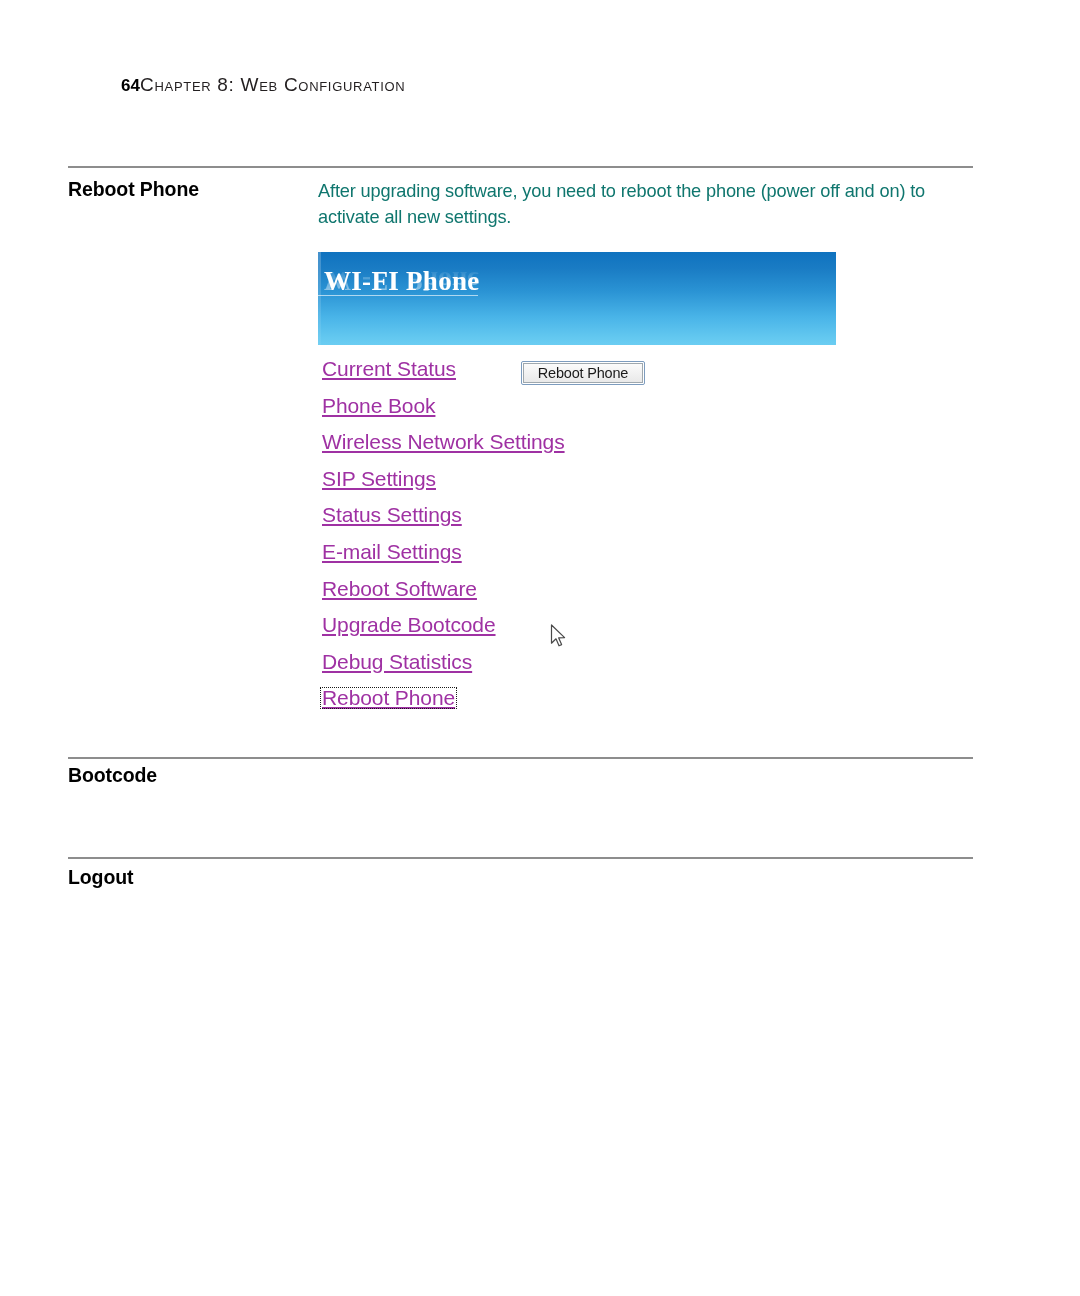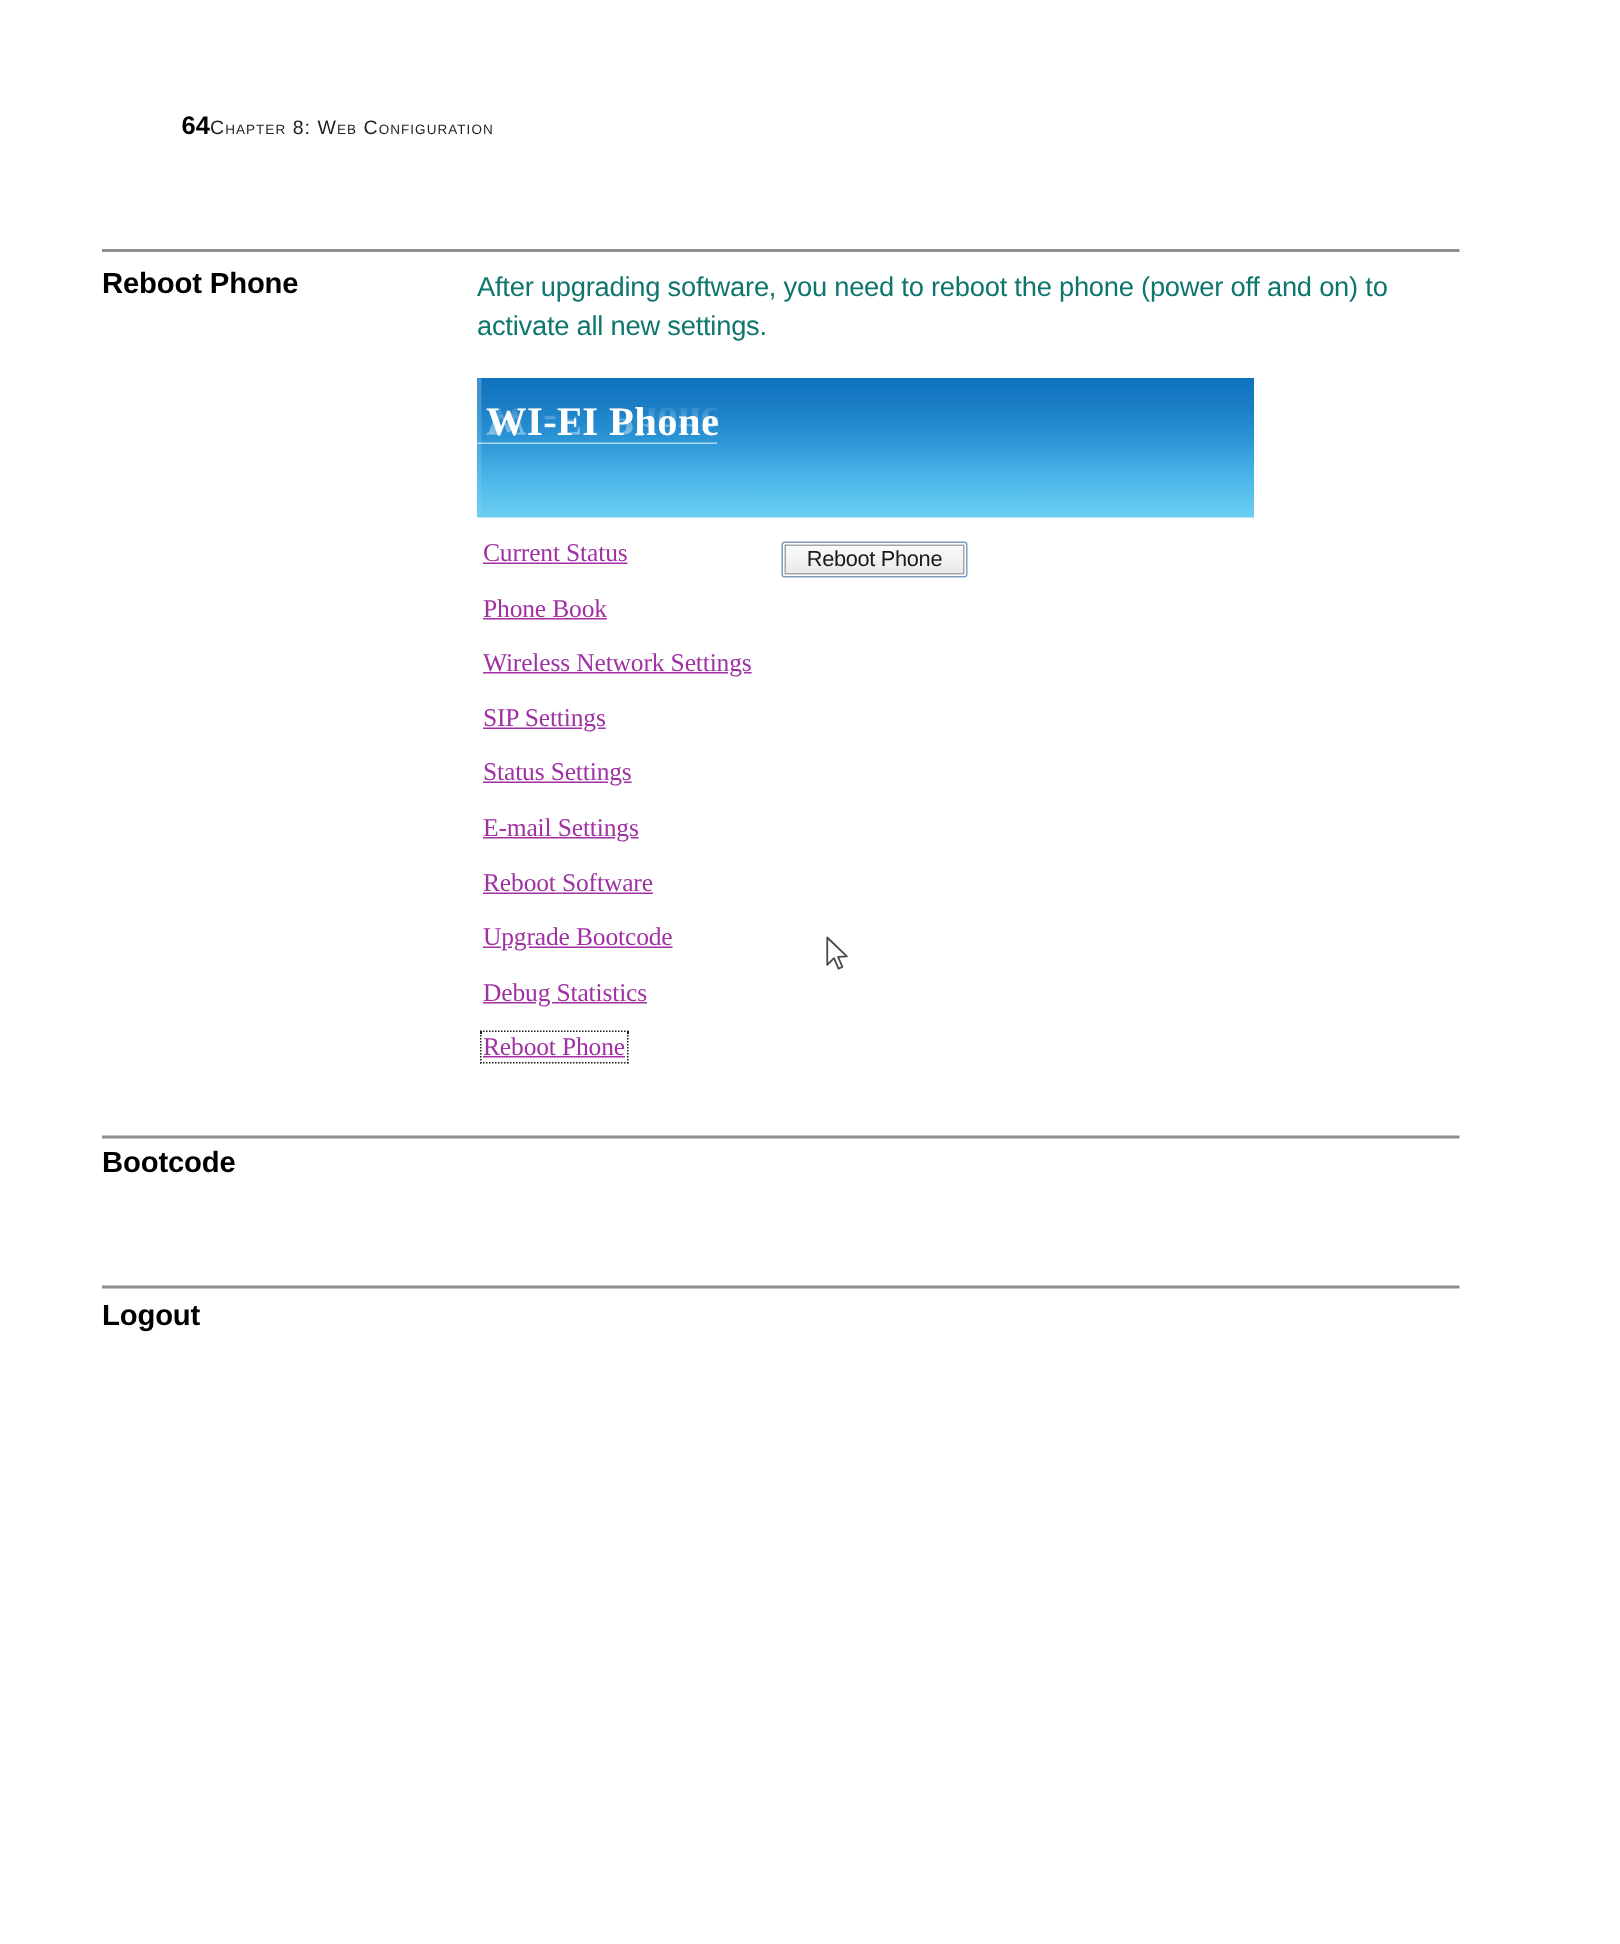--- a/index.html
+++ b/index.html
@@ -28,21 +28,21 @@
     font-family: "Liberation Sans", sans-serif;
     font-weight: bold;
     font-size: 17px;
     letter-spacing: 0px;
     color: #000;
     width: 72px;
     text-align: right;
   }
   .chapter-title {
     font-family: "Liberation Sans", sans-serif;
-    font-size: 13px;
+    font-size: 19px;
     font-variant: small-caps;
     letter-spacing: 0.7px;
     color: #231f20;
     white-space: nowrap;
   }
 
   
   .rule {
     position: absolute;
     left: 68px;
@@ -158,22 +158,22 @@
 
   
   .nav-links {
     position: absolute;
     left: 4px;
     top: 108px;
     width: 240px;
   }
   .nav-link {
     display: block;
-    font-family: Liberation Serif, serif;
-    font-size: 17px;
+    font-family: Liberation Sans, sans-serif;
+    font-size: 21px;
     line-height: 18px;
     color: #9f31a3;
     text-decoration: underline;
     text-decoration-color: #9f31a3;
     margin-bottom: 18.6px;
     width: fit-content;
     white-space: nowrap;
     letter-spacing: -0.1px;
   }
   .nav-link.focused {

